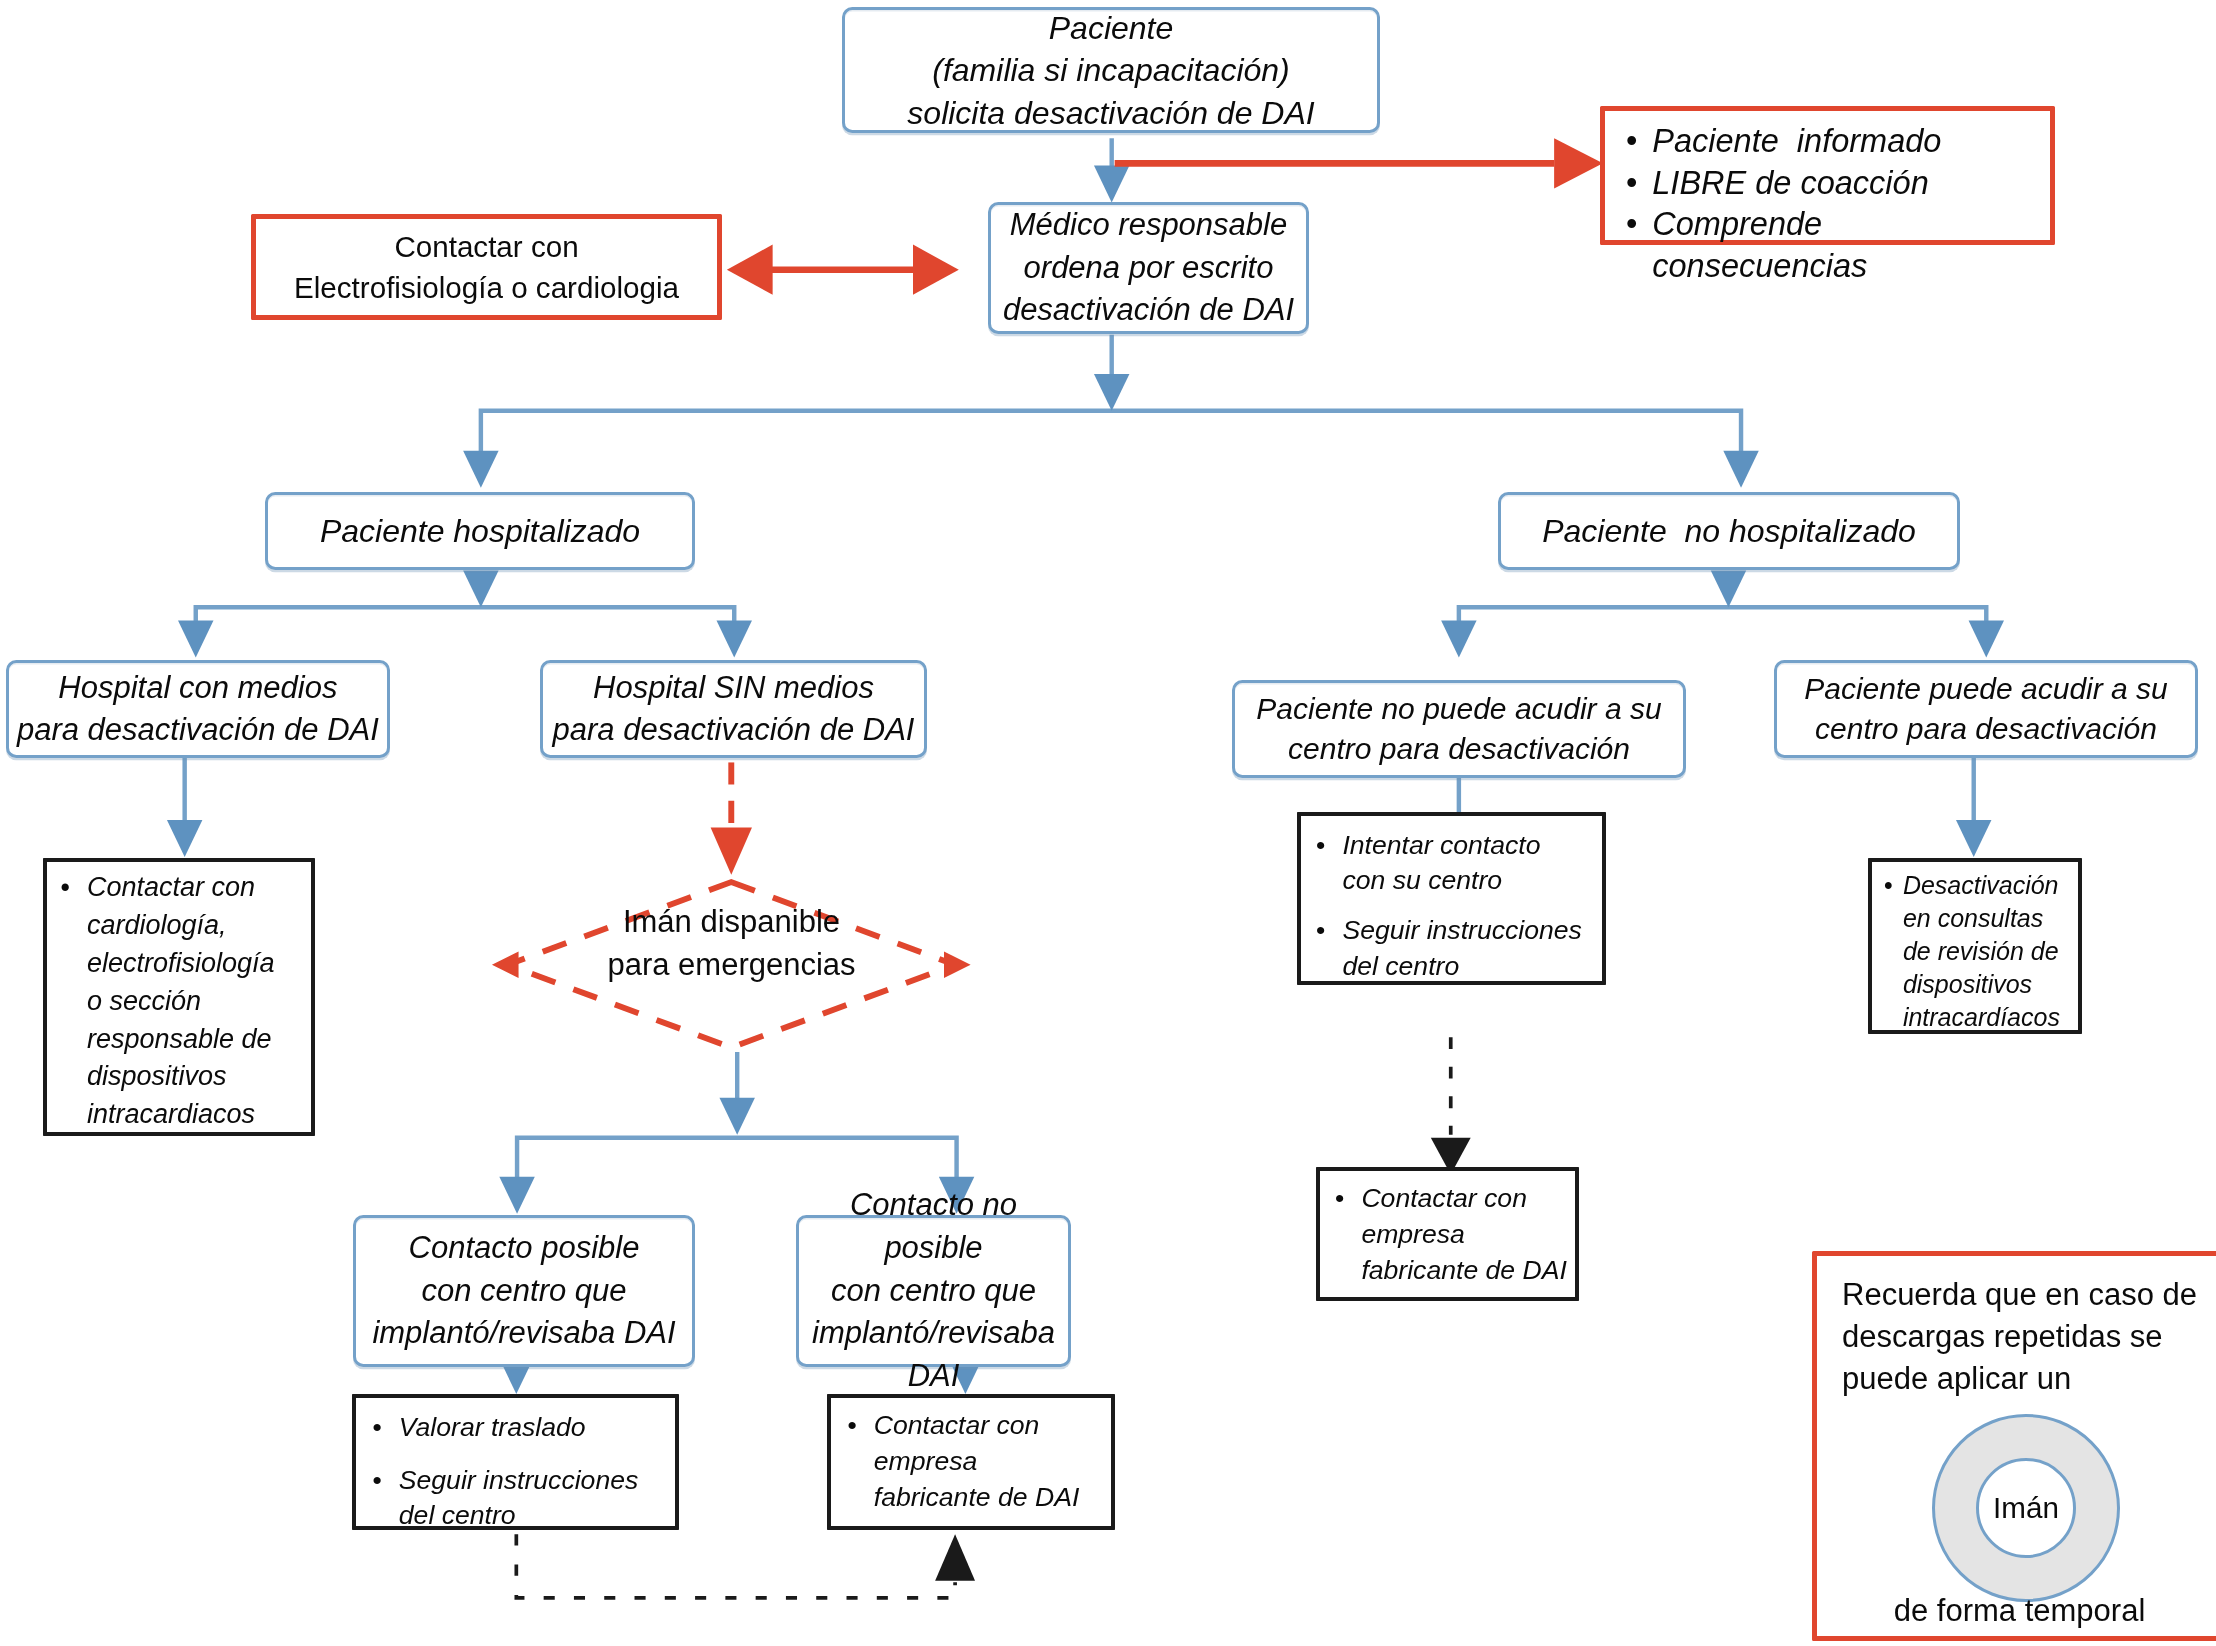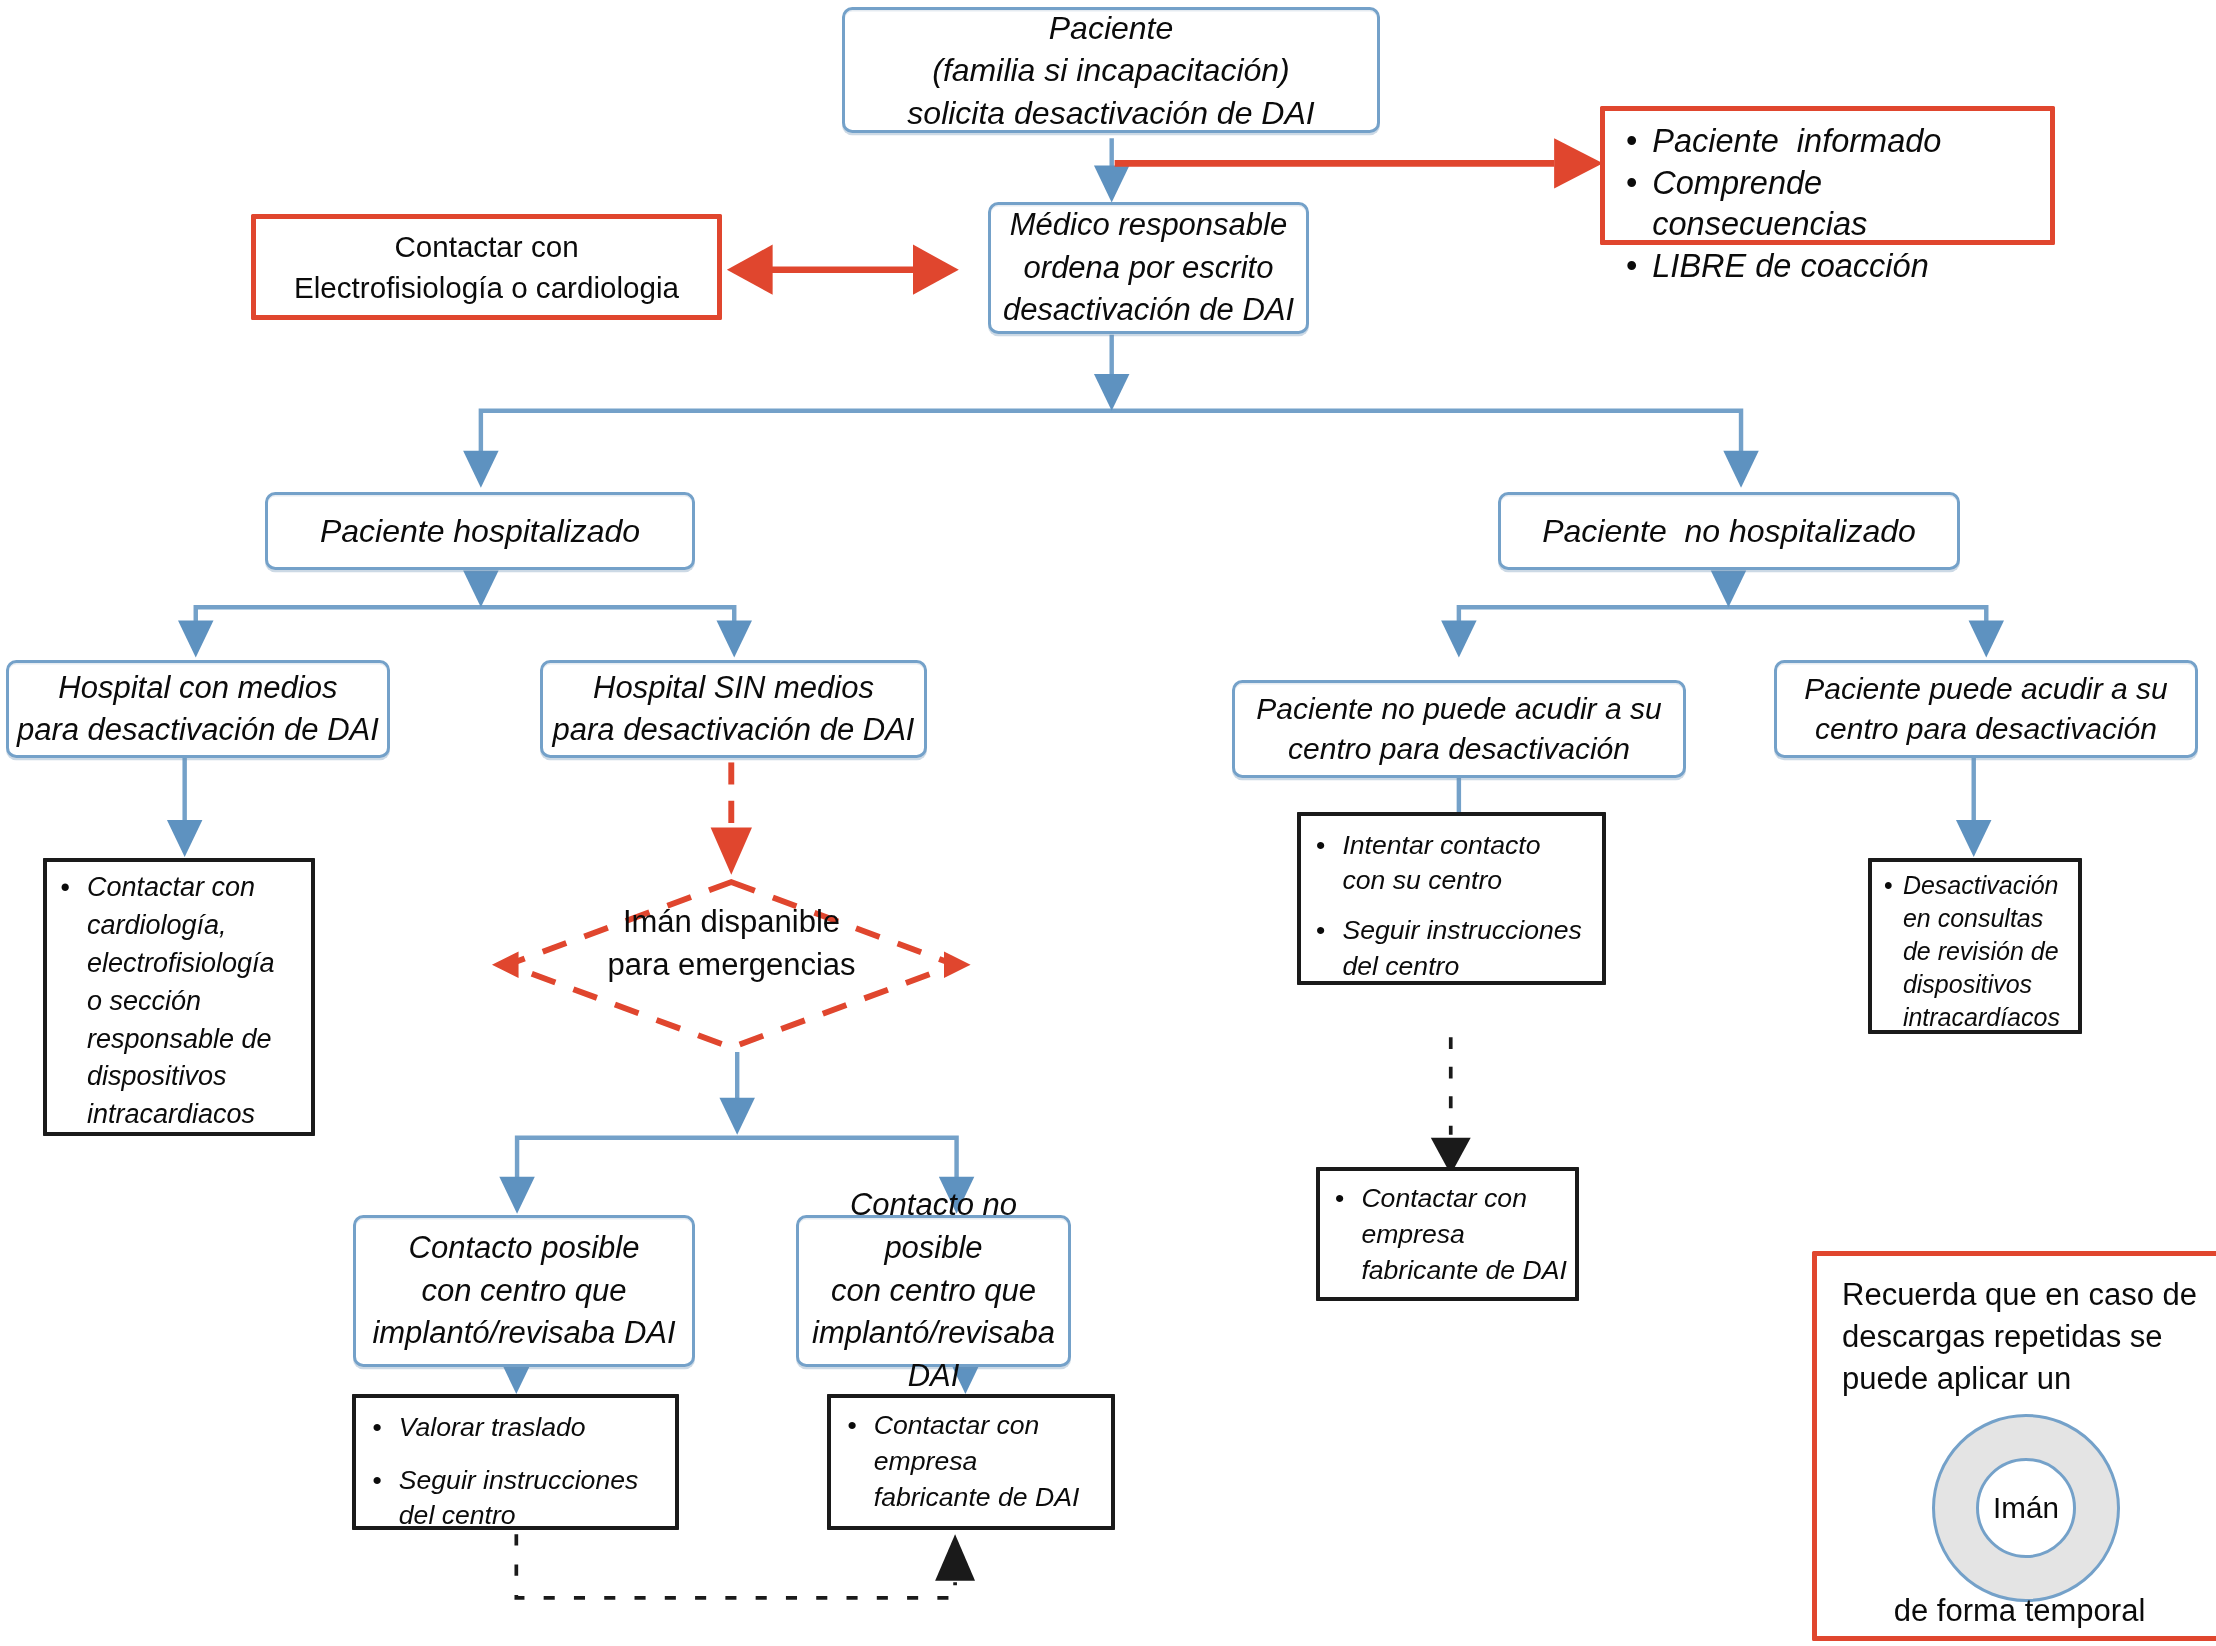--- a/index.html
+++ b/index.html
@@ -147,22 +147,22 @@
   </div>
 
   <div class="node redbox center-flex" style="left:251px;top:214px;width:471px;height:106px;font-size:29.6px;line-height:1.4;">
     <span class="txt">Contactar con
 Electrofisiología o cardiologia</span>
   </div>
 
   <div class="node redbox" style="left:1600px;top:106px;width:455px;height:139px;padding:10.3px 14.8px;font-size:32.5px;line-height:1.28;">
     <ul class="bullets">
       <li>Paciente  informado</li>
+      <li>LIBRE de coacción</li>
       <li>Comprende consecuencias</li>
-      <li>LIBRE de coacción</li>
     </ul>
   </div>
 
   <div class="node blackbox" style="left:43px;top:858px;width:272px;height:278px;padding:7.4px 4.4px 0 7.4px;font-size:27px;line-height:1.4;">
     <ul class="bullets">
       <li>Contactar con
 cardiología,
 electrofisiología
 o sección
 responsable de

